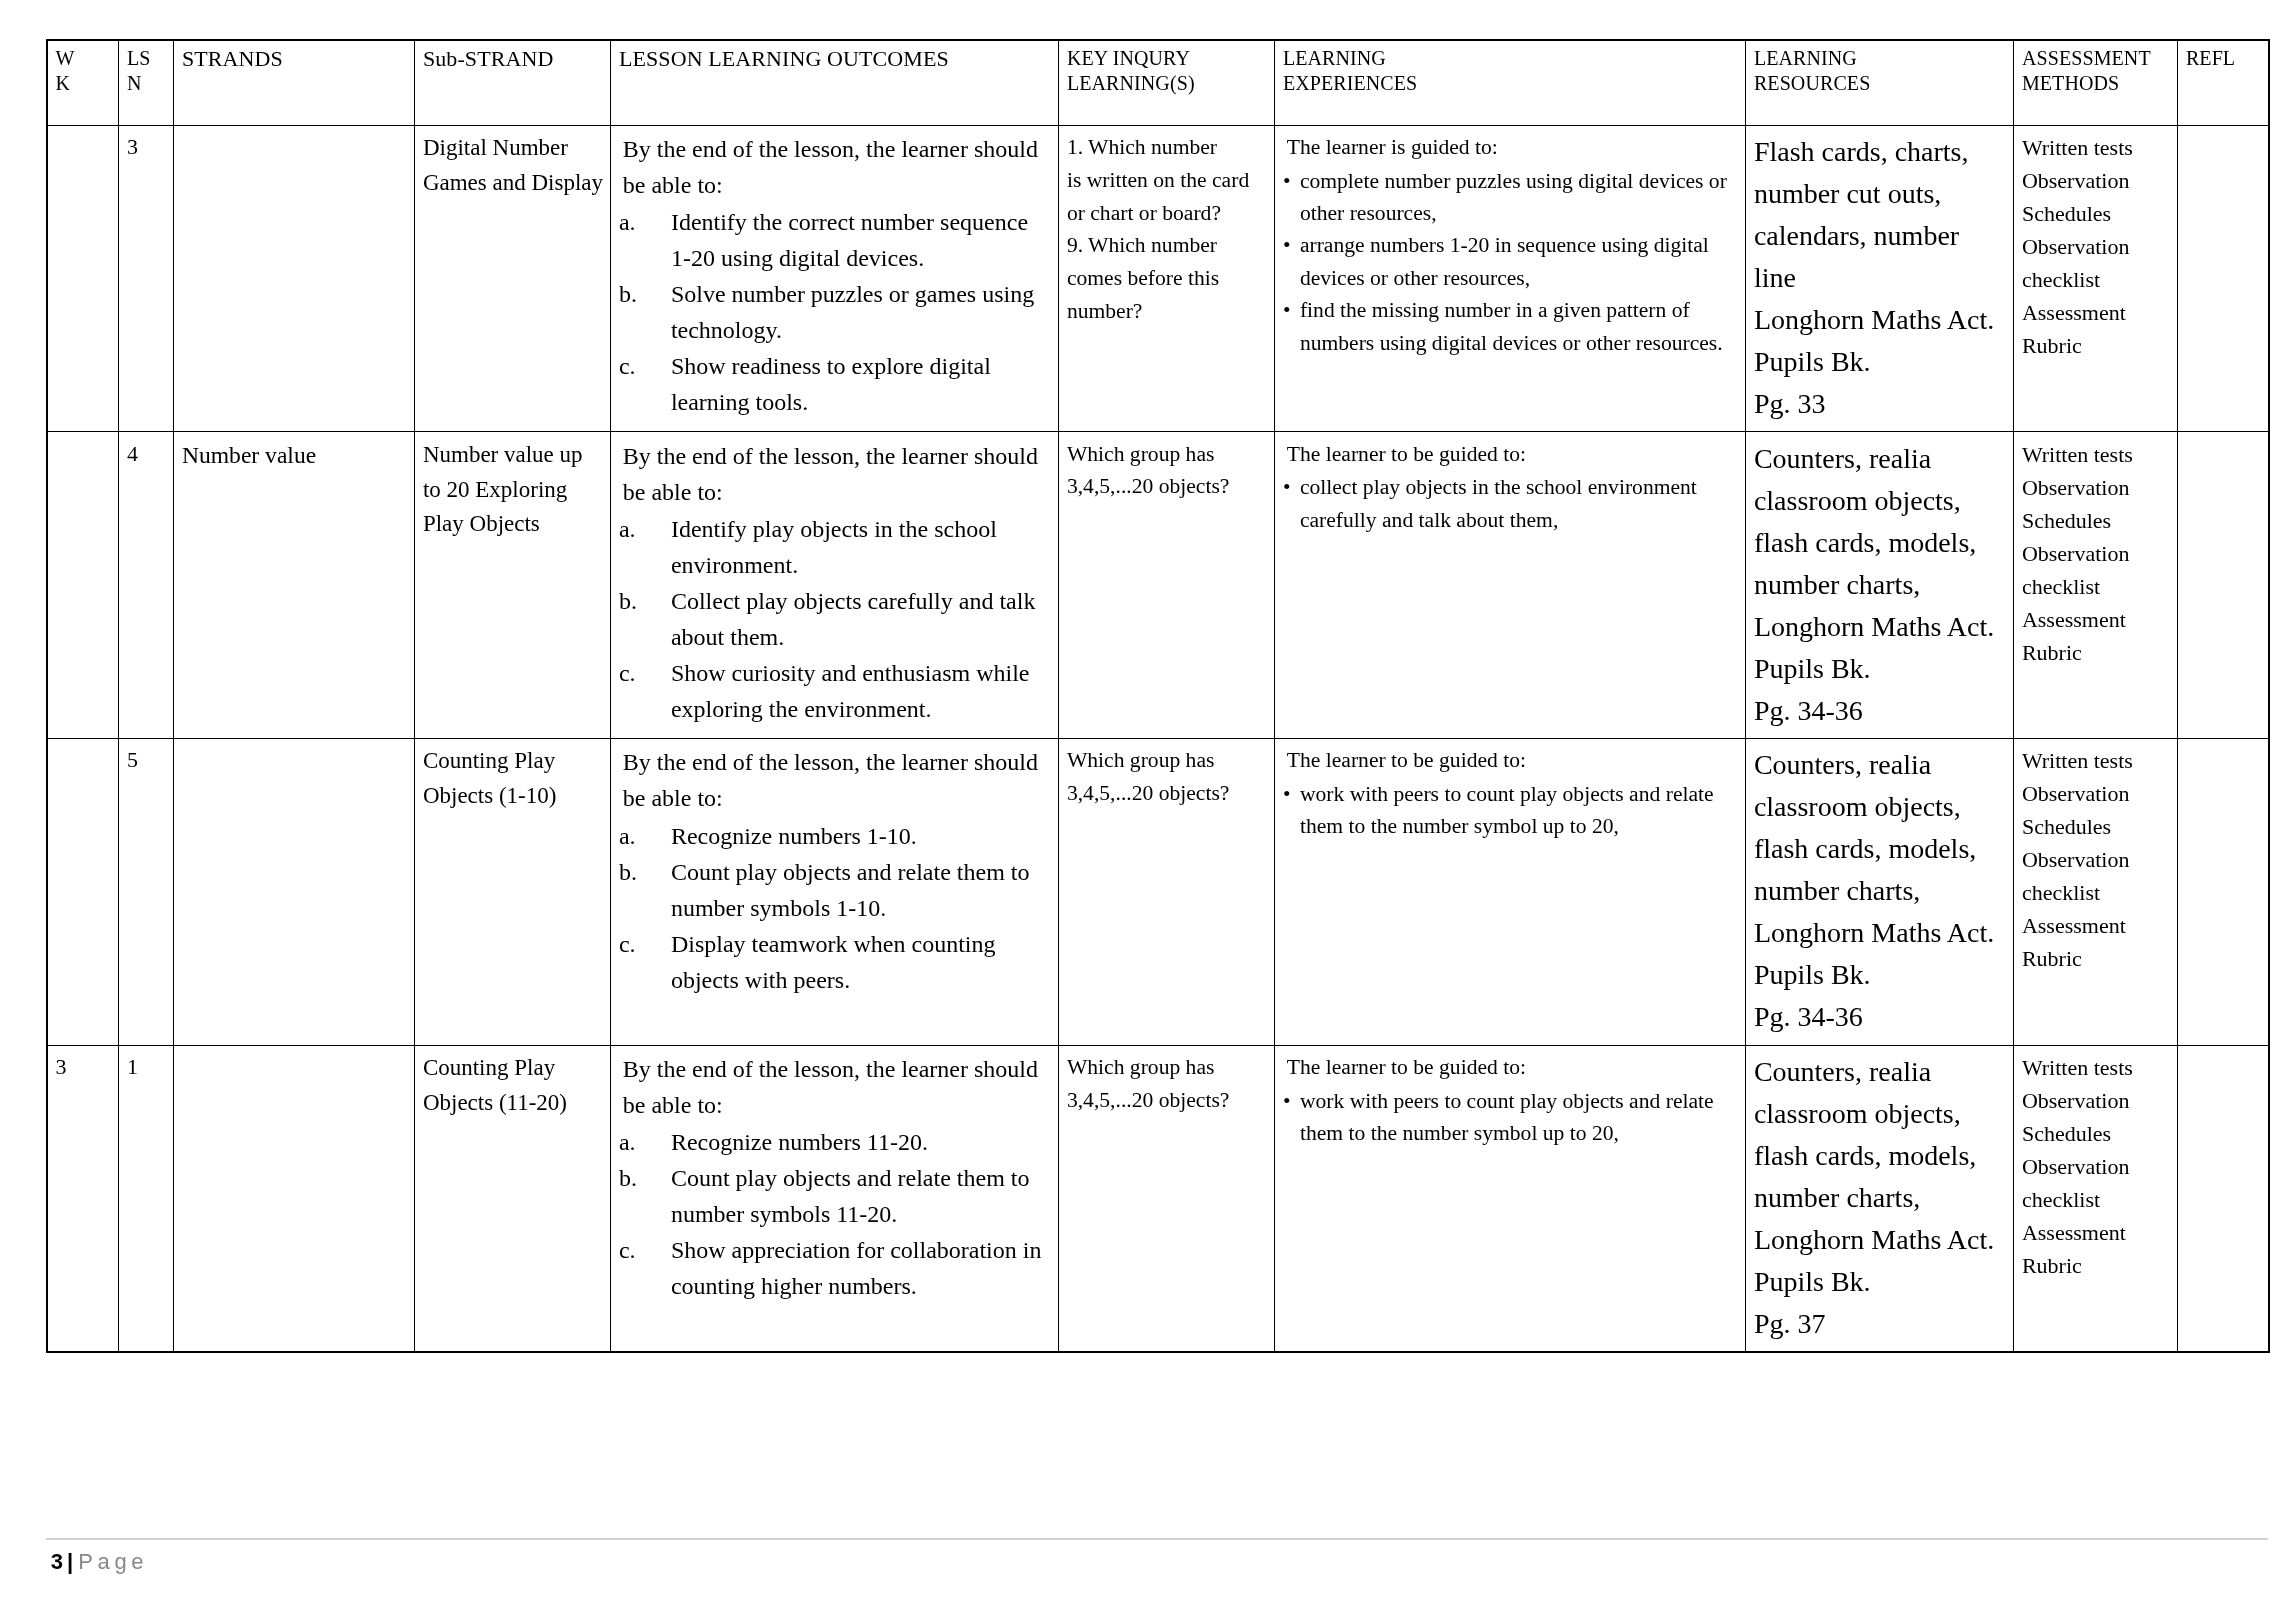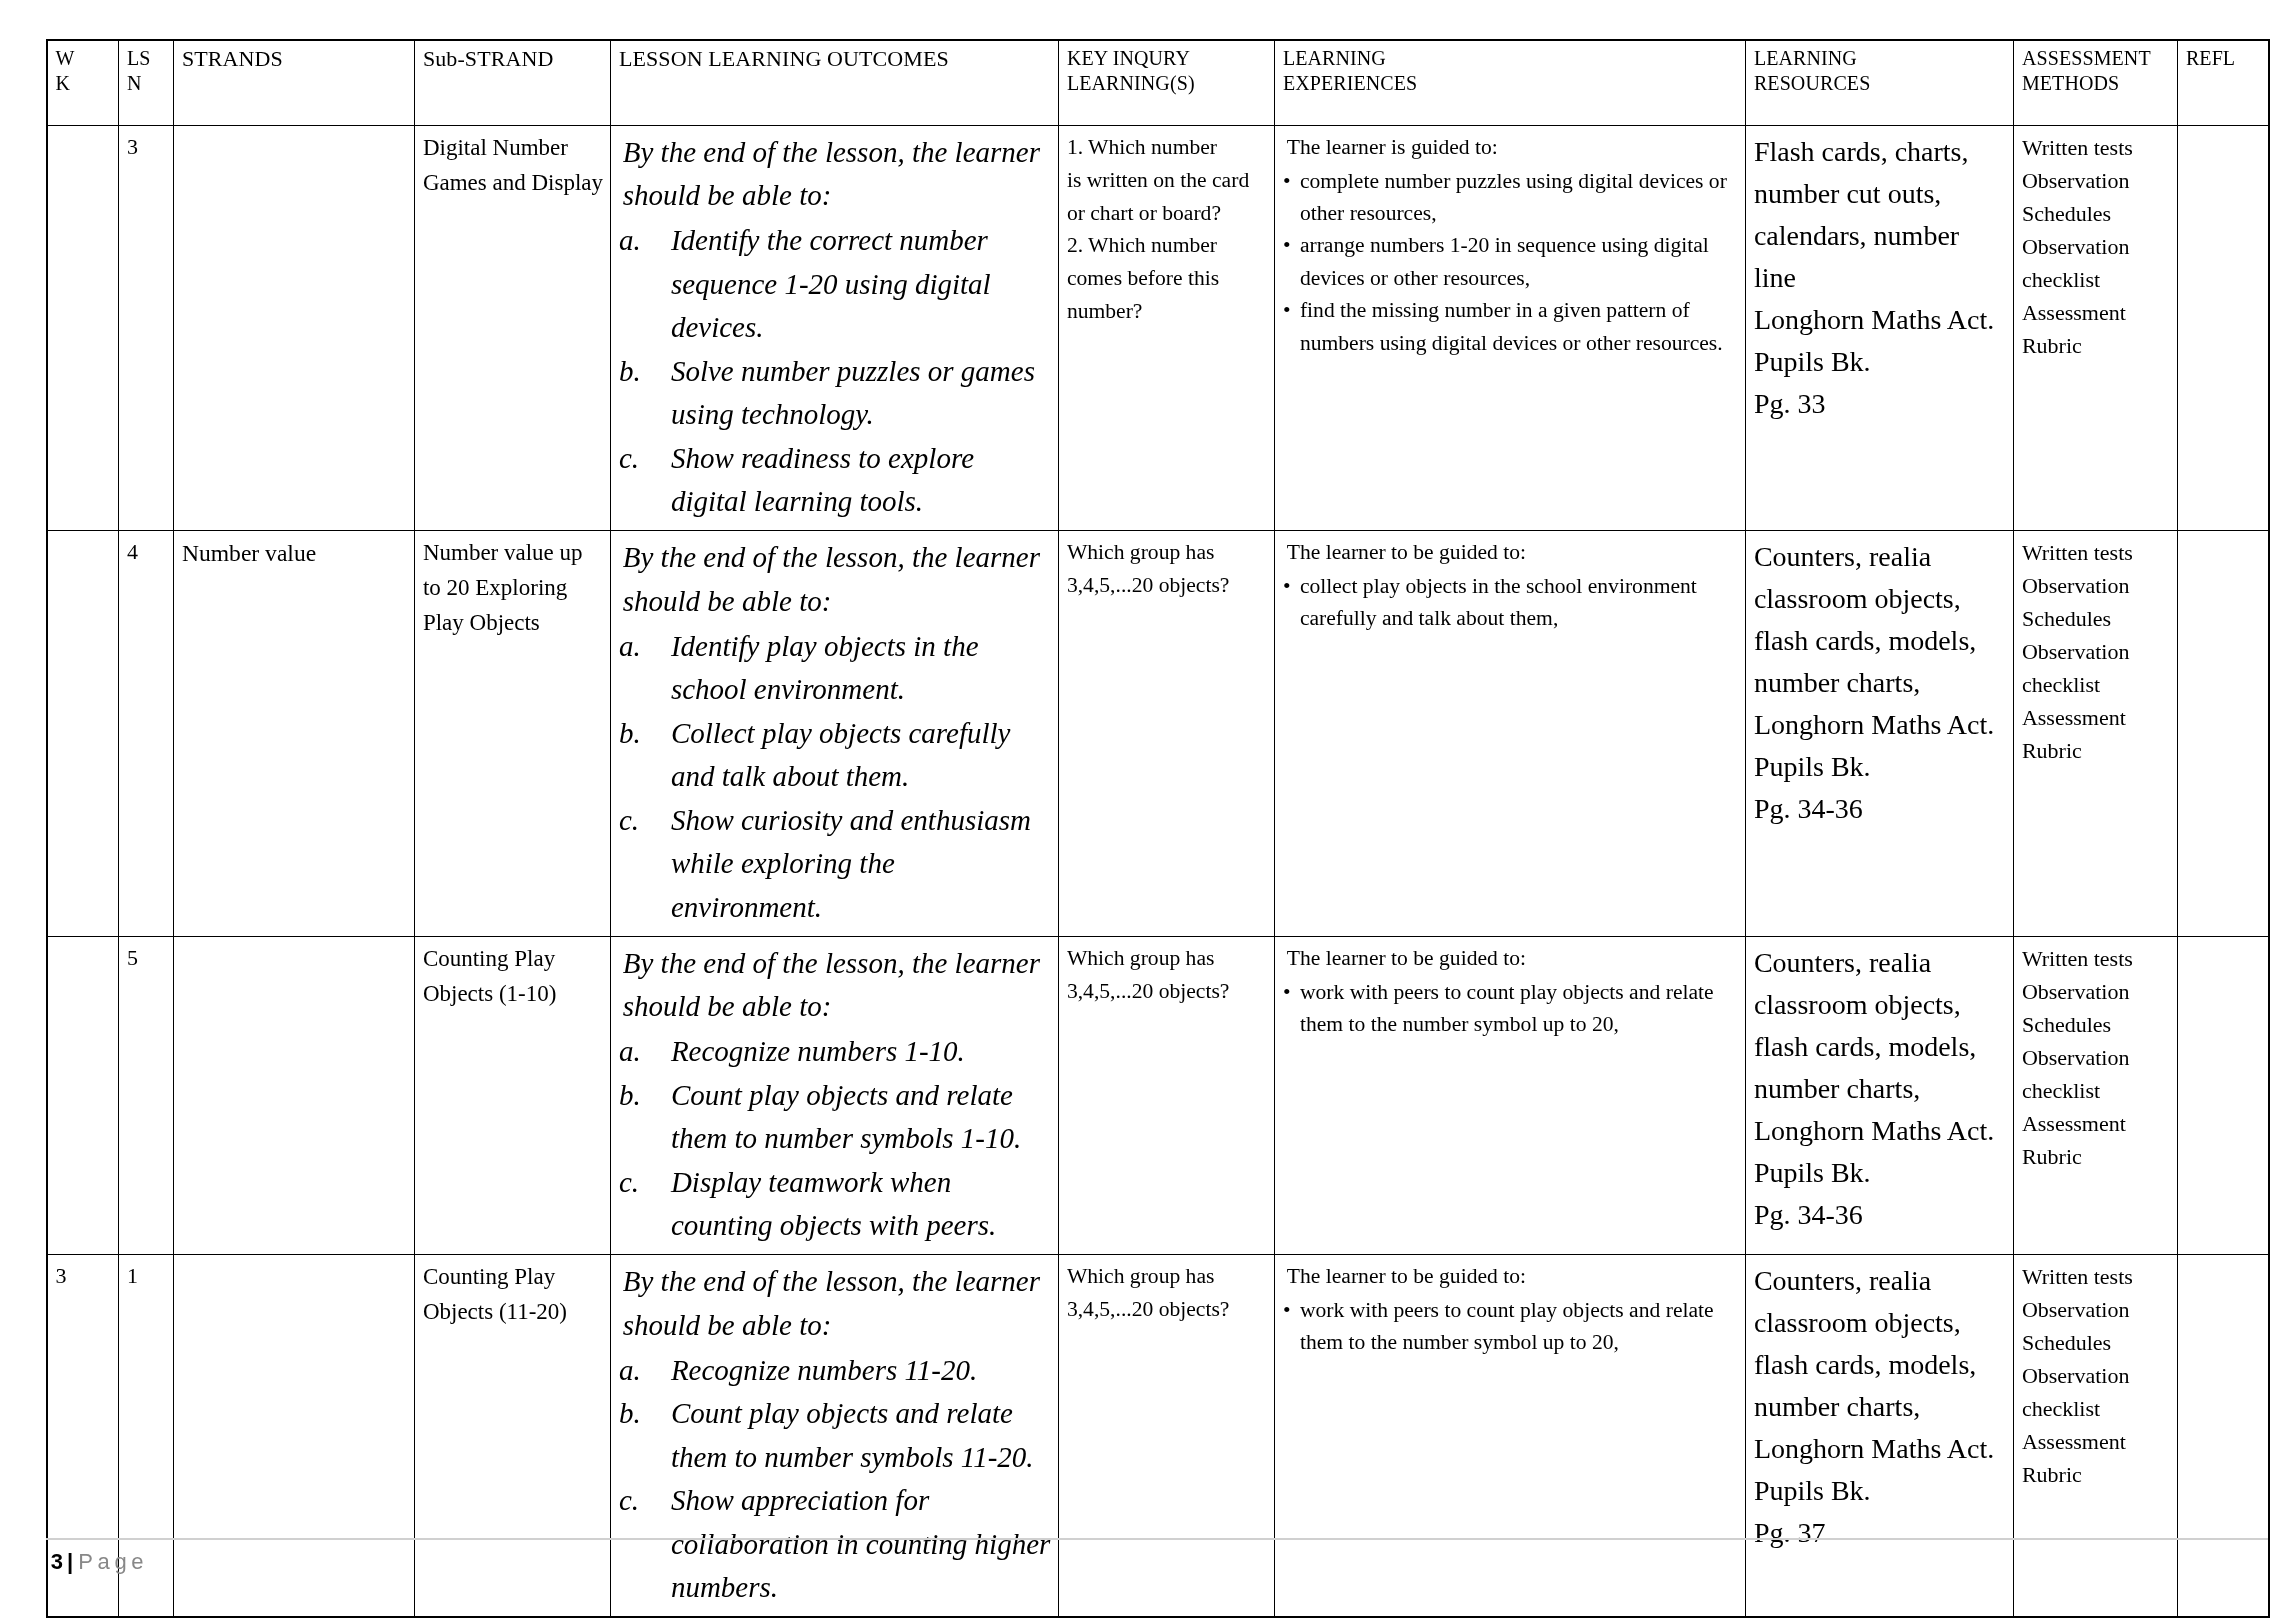--- a/index.html
+++ b/index.html
@@ -77,23 +77,22 @@
   }
   td.c-asm {
     font-size: 22px;
     line-height: 1.50;
   }
   td.c-sub {
     font-size: 23px;
     line-height: 1.52;
   }
   td.c-out {
-    font-size: 29px;
+    font-size: 24px;
     line-height: 1.50;
-    font-style: italic;
   }
   .intro {
     display: block;
     margin: 0 0 1.3px 3.9px;
   }
   ol.outcomes {
     list-style: none;
     margin: 0;
     padding: 0;
   }
@@ -227,21 +226,21 @@
             <span class="intro">By the end of the lesson, the learner should be able to:</span>
             <ol class="outcomes">
               <li><span class="marker">a.</span>Identify the correct number sequence 1-20 using digital devices.</li>
               <li><span class="marker">b.</span>Solve number puzzles or games using technology.</li>
               <li><span class="marker">c.</span>Show readiness to explore digital learning tools.</li>
             </ol>
           </td>
           <td class="c-kiq">
             <span class="kiq-line">1. Which number</span>
             <span class="kiq-line">is written on the card or chart or board?</span>
-            <span class="kiq-line">2. Which number comes before this number?</span>
+            <span class="kiq-line">9. Which number comes before this number?</span>
           </td>
           <td class="c-exp">
             <span class="intro">The learner is guided to:</span>
             <ul class="exp">
               <li><span class="bullet">•</span>complete number puzzles using digital devices or other resources,</li>
               <li><span class="bullet">•</span>arrange numbers 1-20 in sequence using digital devices or other resources,</li>
               <li><span class="bullet">•</span>find the missing number in a given pattern of numbers using digital devices or other resources.</li>
             </ul>
           </td>
           <td class="c-res">

